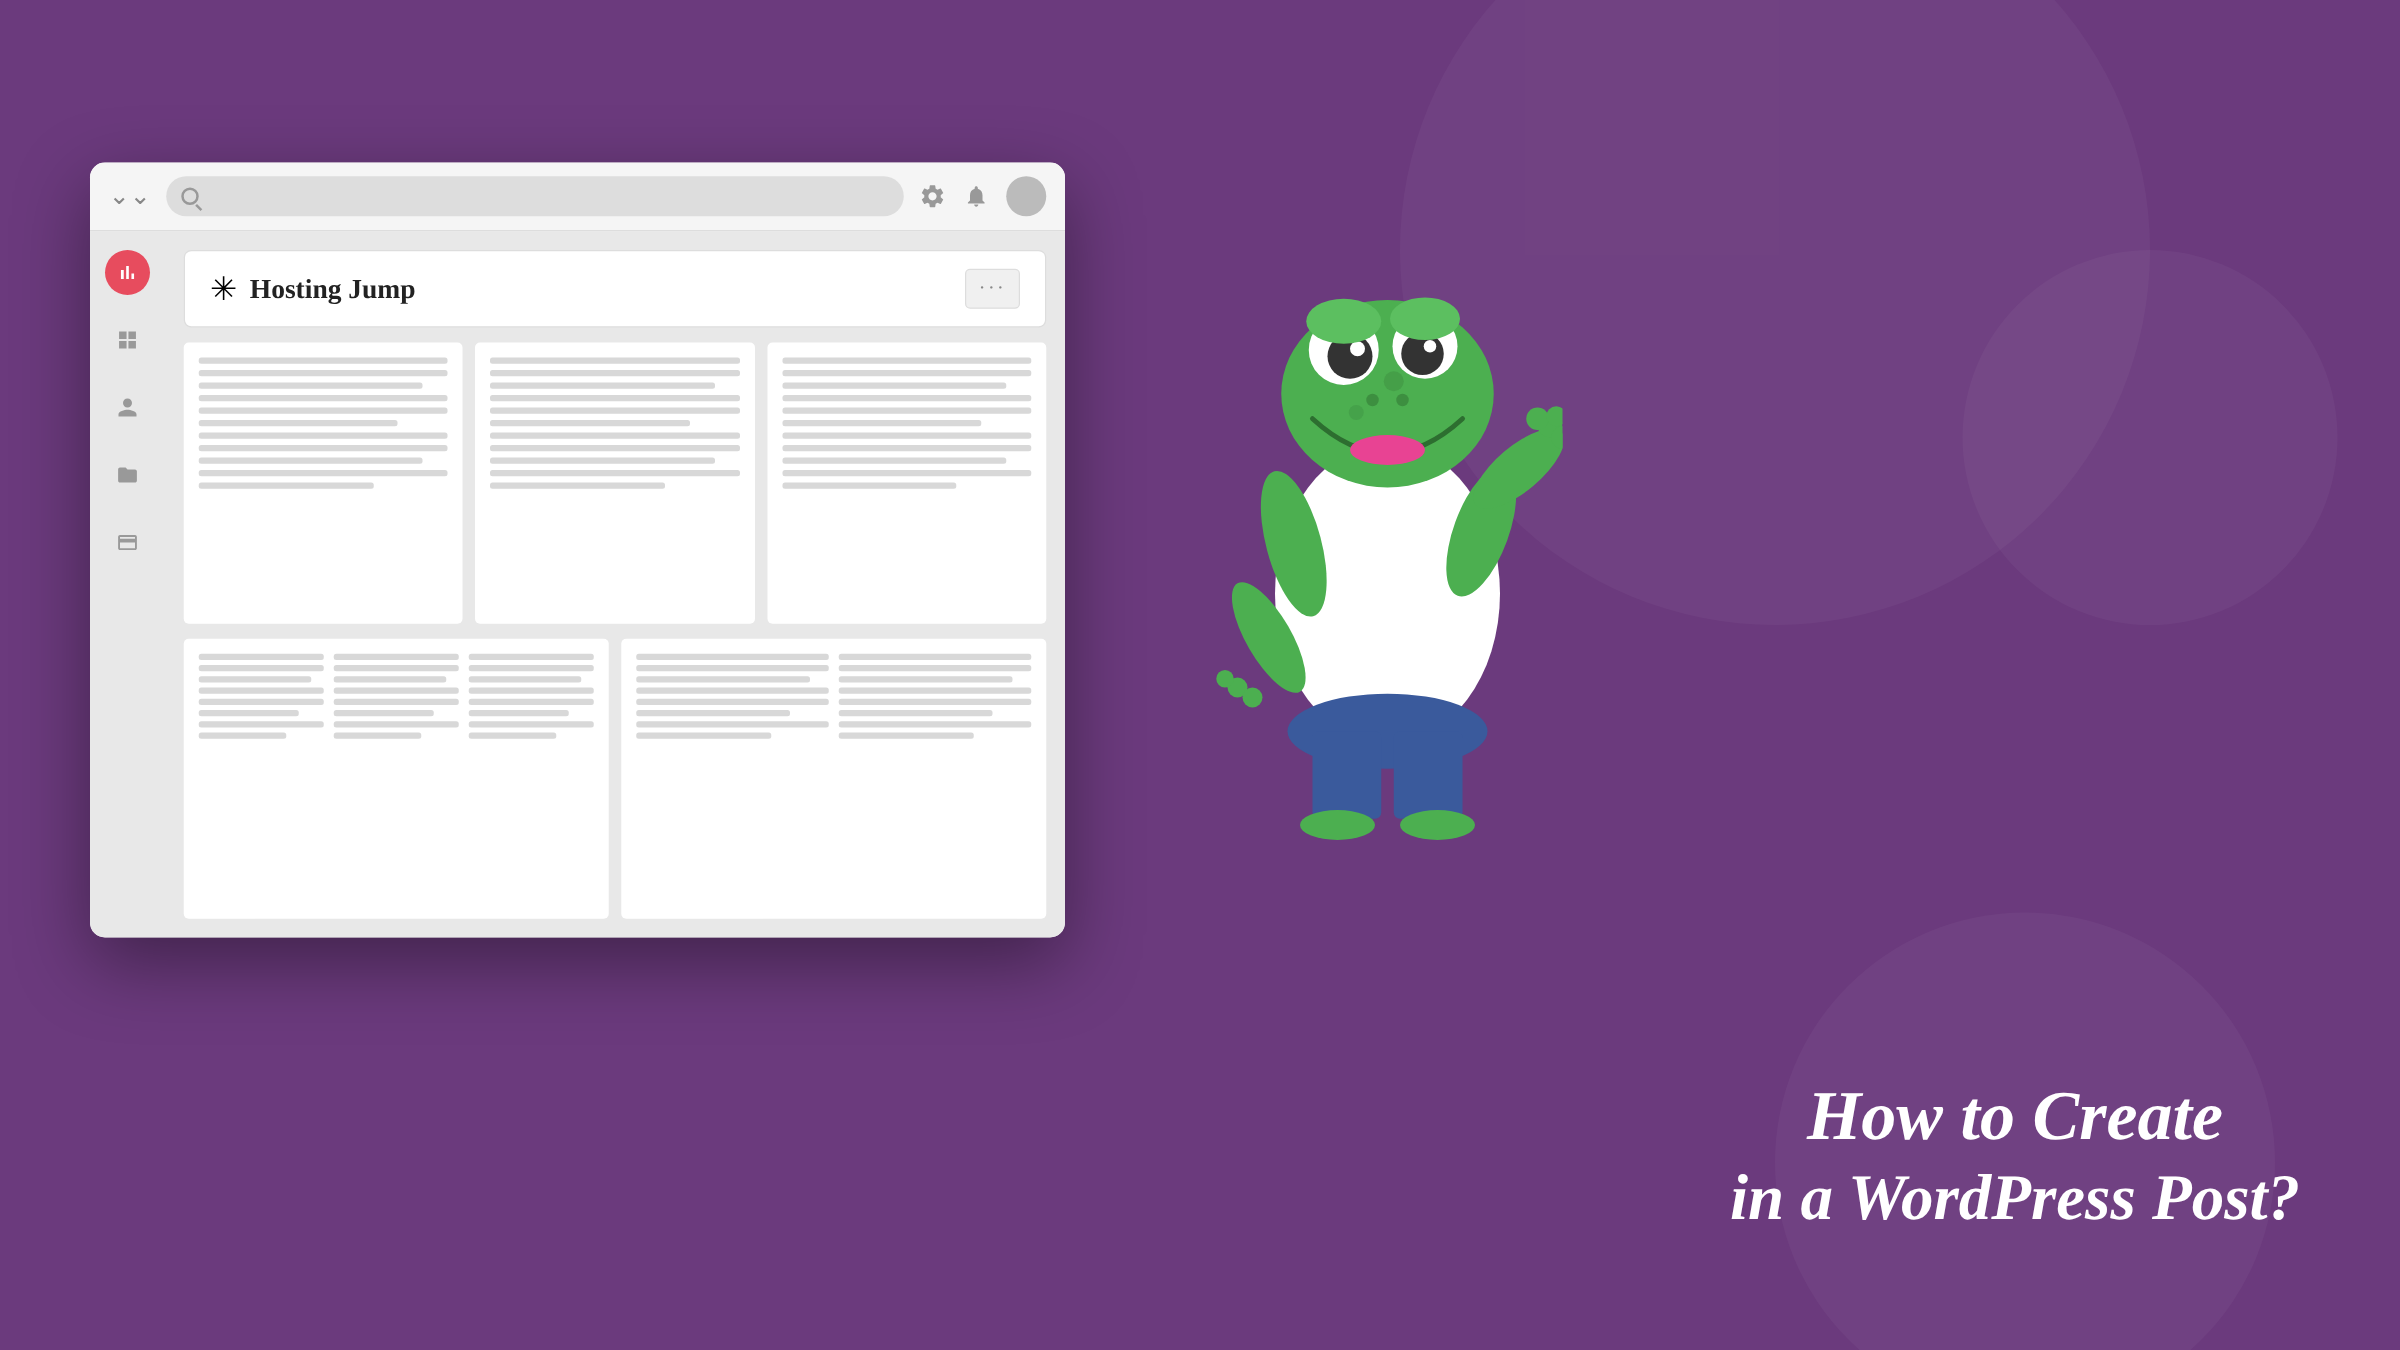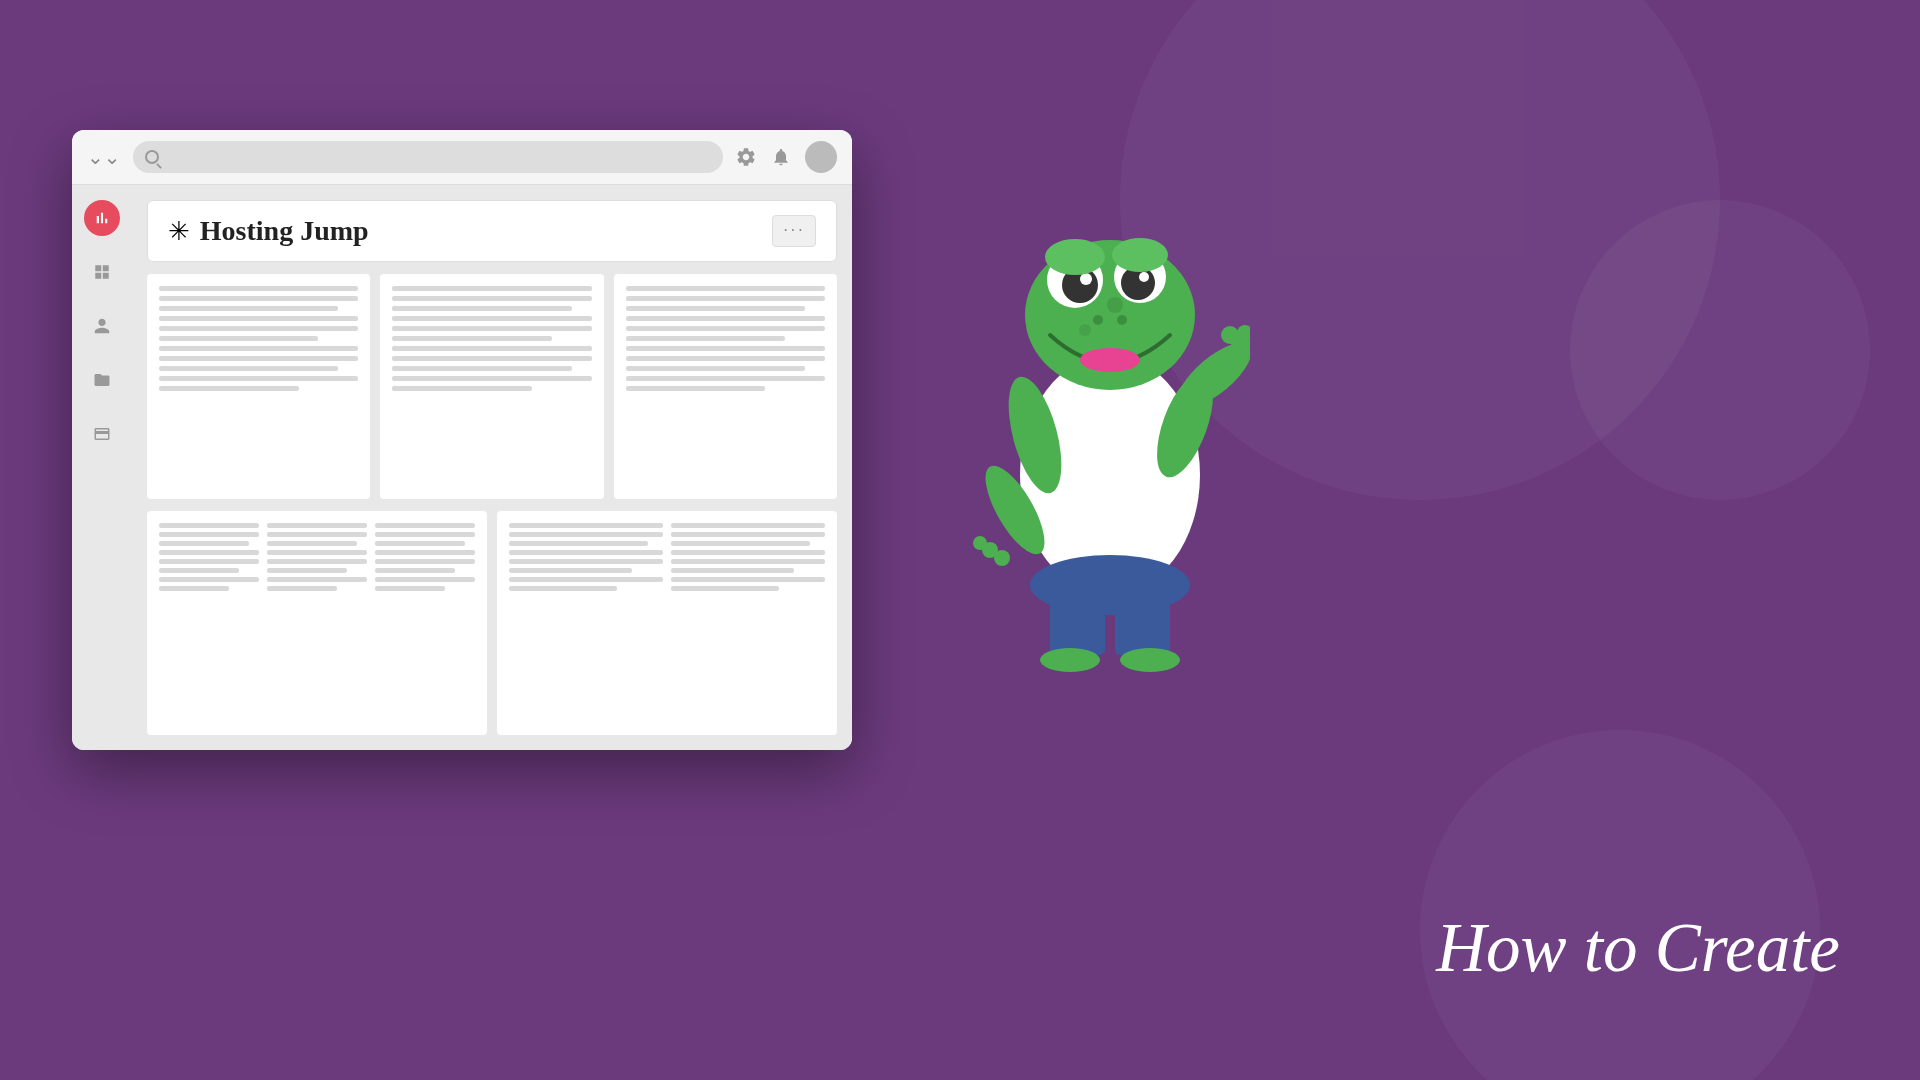--- a/index.html
+++ b/index.html
@@ -166,21 +166,21 @@
       display: flex;
       align-items: center;
       gap: 10px;
     }
 
     .logo-icon {
       font-size: 26px;
     }
 
     .logo-text {
-      font-size: 28px;
+      font-size: 22px;
       font-weight: bold;
       color: #222;
       font-family: Georgia, serif;
     }
 
     .header-dots {
       background: #f0f0f0;
       border: 1px solid #ddd;
       border-radius: 4px;
       padding: 6px 10px;
@@ -268,22 +268,22 @@
     .text-overlay {
       position: absolute;
       right: 80px;
       bottom: 90px;
       text-align: center;
       color: white;
       z-index: 5;
     }
 
     .text-overlay .line1 {
-      font-size: 69px;
-      font-weight: normal;
+      font-size: 56px;
+      font-weight: bold;
       font-family: Georgia, 'Times New Roman', serif;
       line-height: 1.2;
       font-style: italic;
     }
 
     .text-overlay .line2 {
       font-size: 52px;
       font-weight: bold;
       font-family: Georgia, 'Times New Roman', serif;
       line-height: 1.2;
@@ -533,13 +533,14 @@
     <circle cx="145" cy="210" r="8" fill="#3d8f40" opacity="0.5"></circle>
     <circle cx="115" cy="235" r="6" fill="#3d8f40" opacity="0.4"></circle>
 
     <ellipse cx="100" cy="565" rx="30" ry="12" fill="#4caf50"></ellipse>
     <ellipse cx="180" cy="565" rx="30" ry="12" fill="#4caf50"></ellipse>
   </svg>
 </div>
 
 <div class="text-overlay">
   <div class="line1">How to Create</div>
+  <div class="line3">in a WordPress Post?</div>
 </div>
 
 </body></html>

